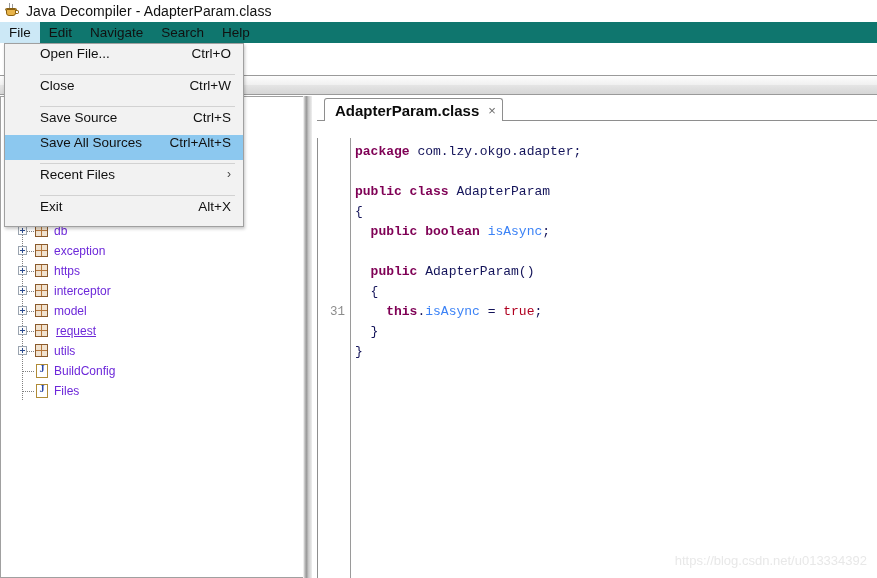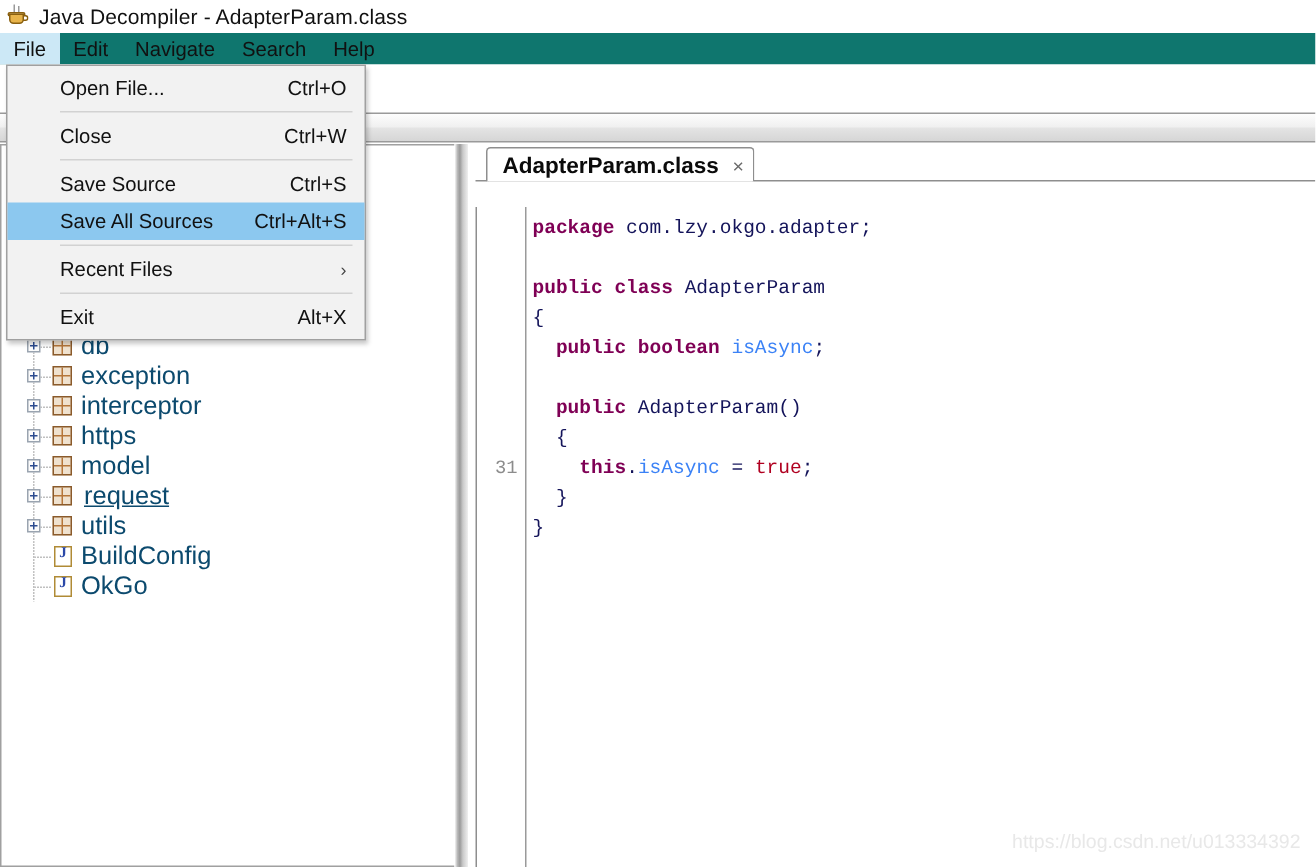--- a/index.html
+++ b/index.html
@@ -231,22 +231,22 @@
     width: 10px;
     text-align: center;
     font-size: 10px;
     font-weight: bold;
     font-family: "Liberation Serif", serif;
     color: #2b49a8;
   }
 
   .tree-label {
     position: absolute;
-    font-size: 17px;
-    color: #0c4a6e;
+    font-size: 12px;
+    color: #6d28d9;
   }
 
   
   .splitter {
     position: absolute;
     left: 303px; top: 0;
     width: 9px; height: 482px;
     background: linear-gradient(to right, #ffffff 0%, #b8b8b8 22%, #9a9a9a 40%, #c9c9c9 62%, #efefef 100%);
     cursor: col-resize;
   }
@@ -368,21 +368,20 @@
   .dropdown-gutter {
     position: absolute;
     left: 1px; top: 1px;
     width: 28px; bottom: 1px;
     background: #f2f2f2;
   }
   .menu-item {
     position: relative;
     height: 25px;
     display: flex;
-    align-items: center;
     padding-left: 35px;
     padding-right: 12px;
     font-size: 13.5px;
     color: #111111;
     white-space: nowrap;
     cursor: default;
     z-index: 2;
   }
   .menu-item.highlighted {
     background: #8cc8ef;
@@ -522,31 +521,31 @@
             <div class="tree-label" style="left: 53px;">exception</div>
           </div>
           <div class="tree-row">
             <div class="trunk"></div>
             <div class="elbow" style="left: 22px; top: 10px;"></div>
             <div class="plusbox" style="left: 17px; top: 5px;"></div>
             <div class="pkg-icon" style="left: 34px; top: 3px;">
               <i class="h"></i>
               <i class="v"></i>
             </div>
+            <div class="tree-label" style="left: 53px;">https</div>
+          </div>
+          <div class="tree-row">
+            <div class="trunk"></div>
+            <div class="elbow" style="left: 22px; top: 10px;"></div>
+            <div class="plusbox" style="left: 17px; top: 5px;"></div>
+            <div class="pkg-icon" style="left: 34px; top: 3px;">
+              <i class="h"></i>
+              <i class="v"></i>
+            </div>
             <div class="tree-label" style="left: 53px;">interceptor</div>
-          </div>
-          <div class="tree-row">
-            <div class="trunk"></div>
-            <div class="elbow" style="left: 22px; top: 10px;"></div>
-            <div class="plusbox" style="left: 17px; top: 5px;"></div>
-            <div class="pkg-icon" style="left: 34px; top: 3px;">
-              <i class="h"></i>
-              <i class="v"></i>
-            </div>
-            <div class="tree-label" style="left: 53px;">https</div>
           </div>
           <div class="tree-row">
             <div class="trunk"></div>
             <div class="elbow" style="left: 22px; top: 10px;"></div>
             <div class="plusbox" style="left: 17px; top: 5px;"></div>
             <div class="pkg-icon" style="left: 34px; top: 3px;">
               <i class="h"></i>
               <i class="v"></i>
             </div>
             <div class="tree-label" style="left: 53px;">model</div>
@@ -574,21 +573,21 @@
           <div class="tree-row">
             <div class="trunk"></div>
             <div class="elbow" style="left: 22px; top: 10px;"></div>
             <div class="java-icon" style="left: 35px; top: 3px;"></div>
             <div class="tree-label" style="left: 53px;">BuildConfig</div>
           </div>
           <div class="tree-row">
             <div class="trunk"></div>
             <div class="elbow" style="left: 22px; top: 10px;"></div>
             <div class="java-icon" style="left: 35px; top: 3px;"></div>
-            <div class="tree-label" style="left: 53px;">OkGo</div>
+            <div class="tree-label" style="left: 53px;">Files</div>
           </div>
         </div>
     </div>
 
     <div class="splitter"></div>
 
     <div class="editor-panel">
 
       <div class="tabstrip">
         <div class="tabstrip-baseline"></div>

